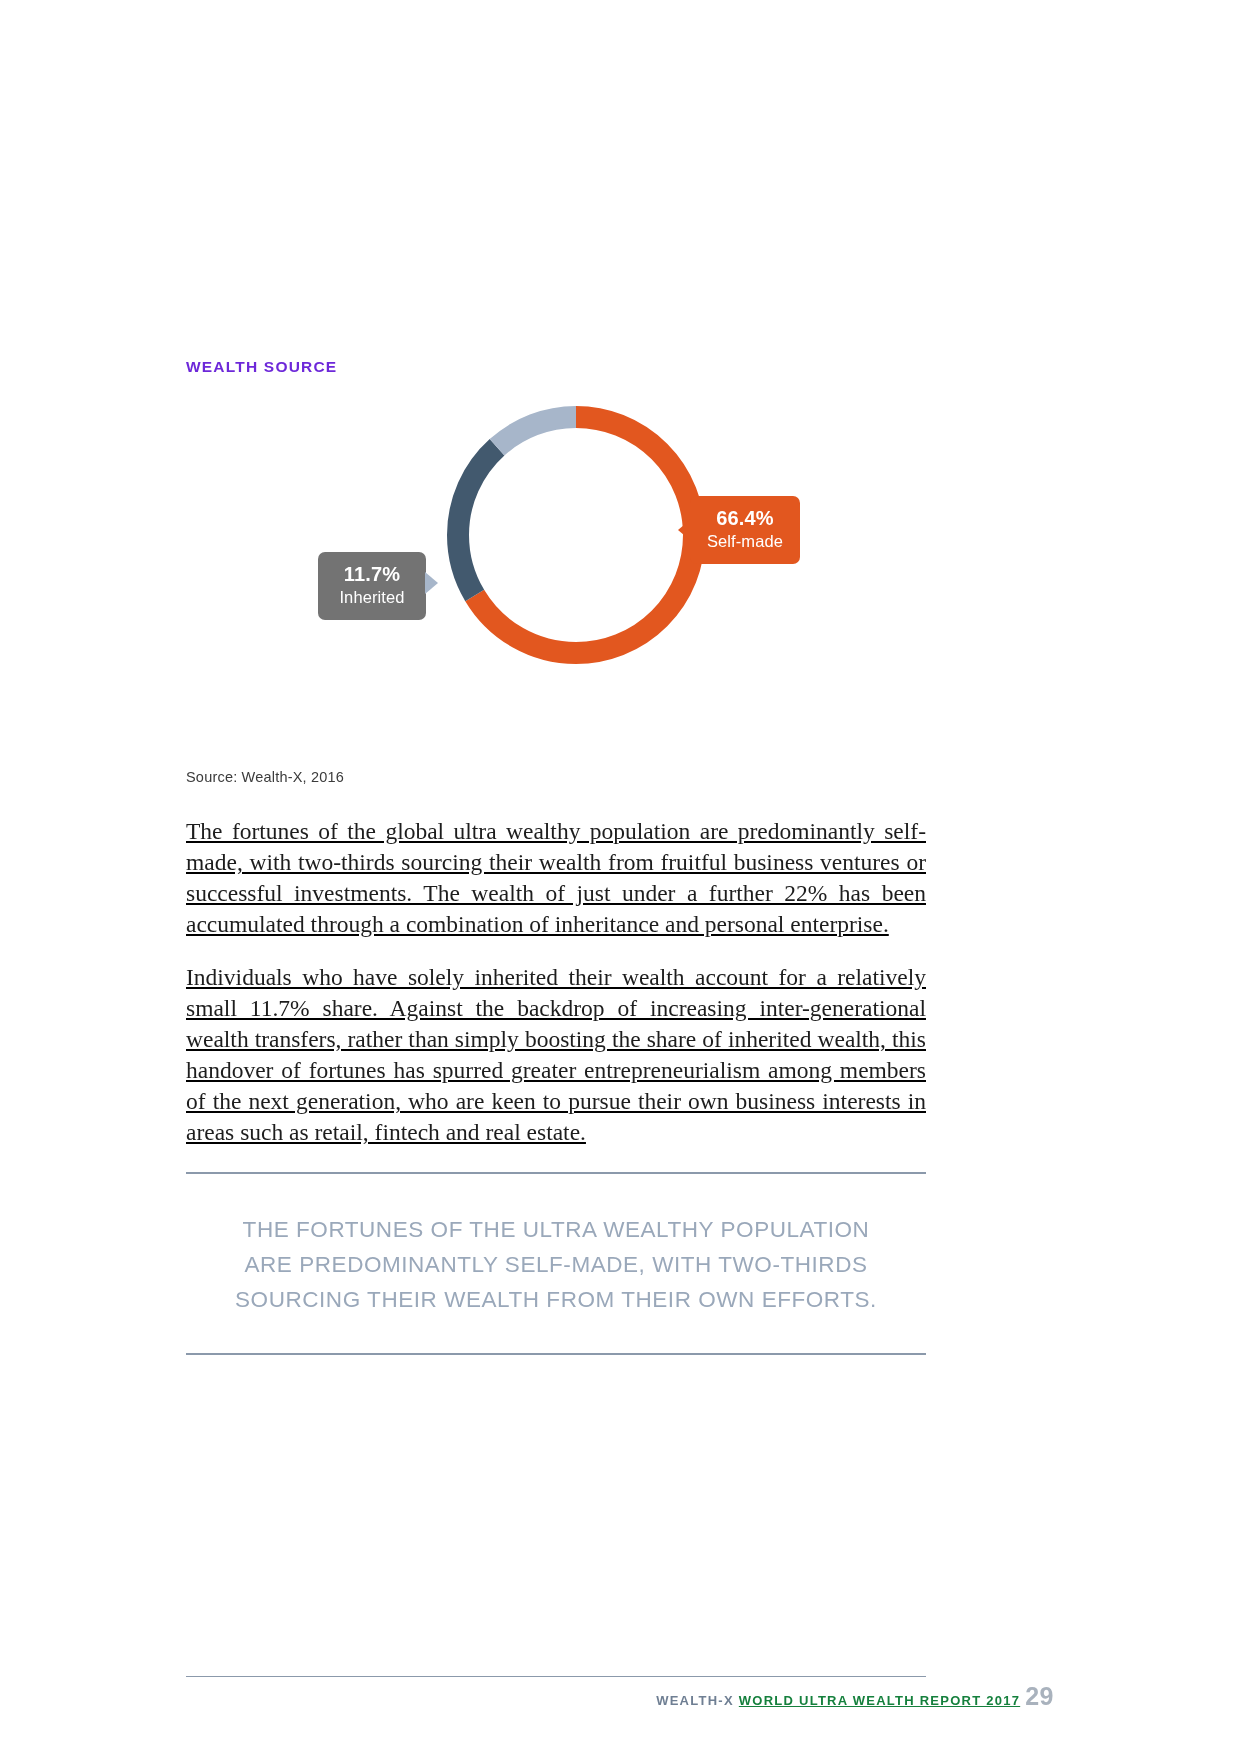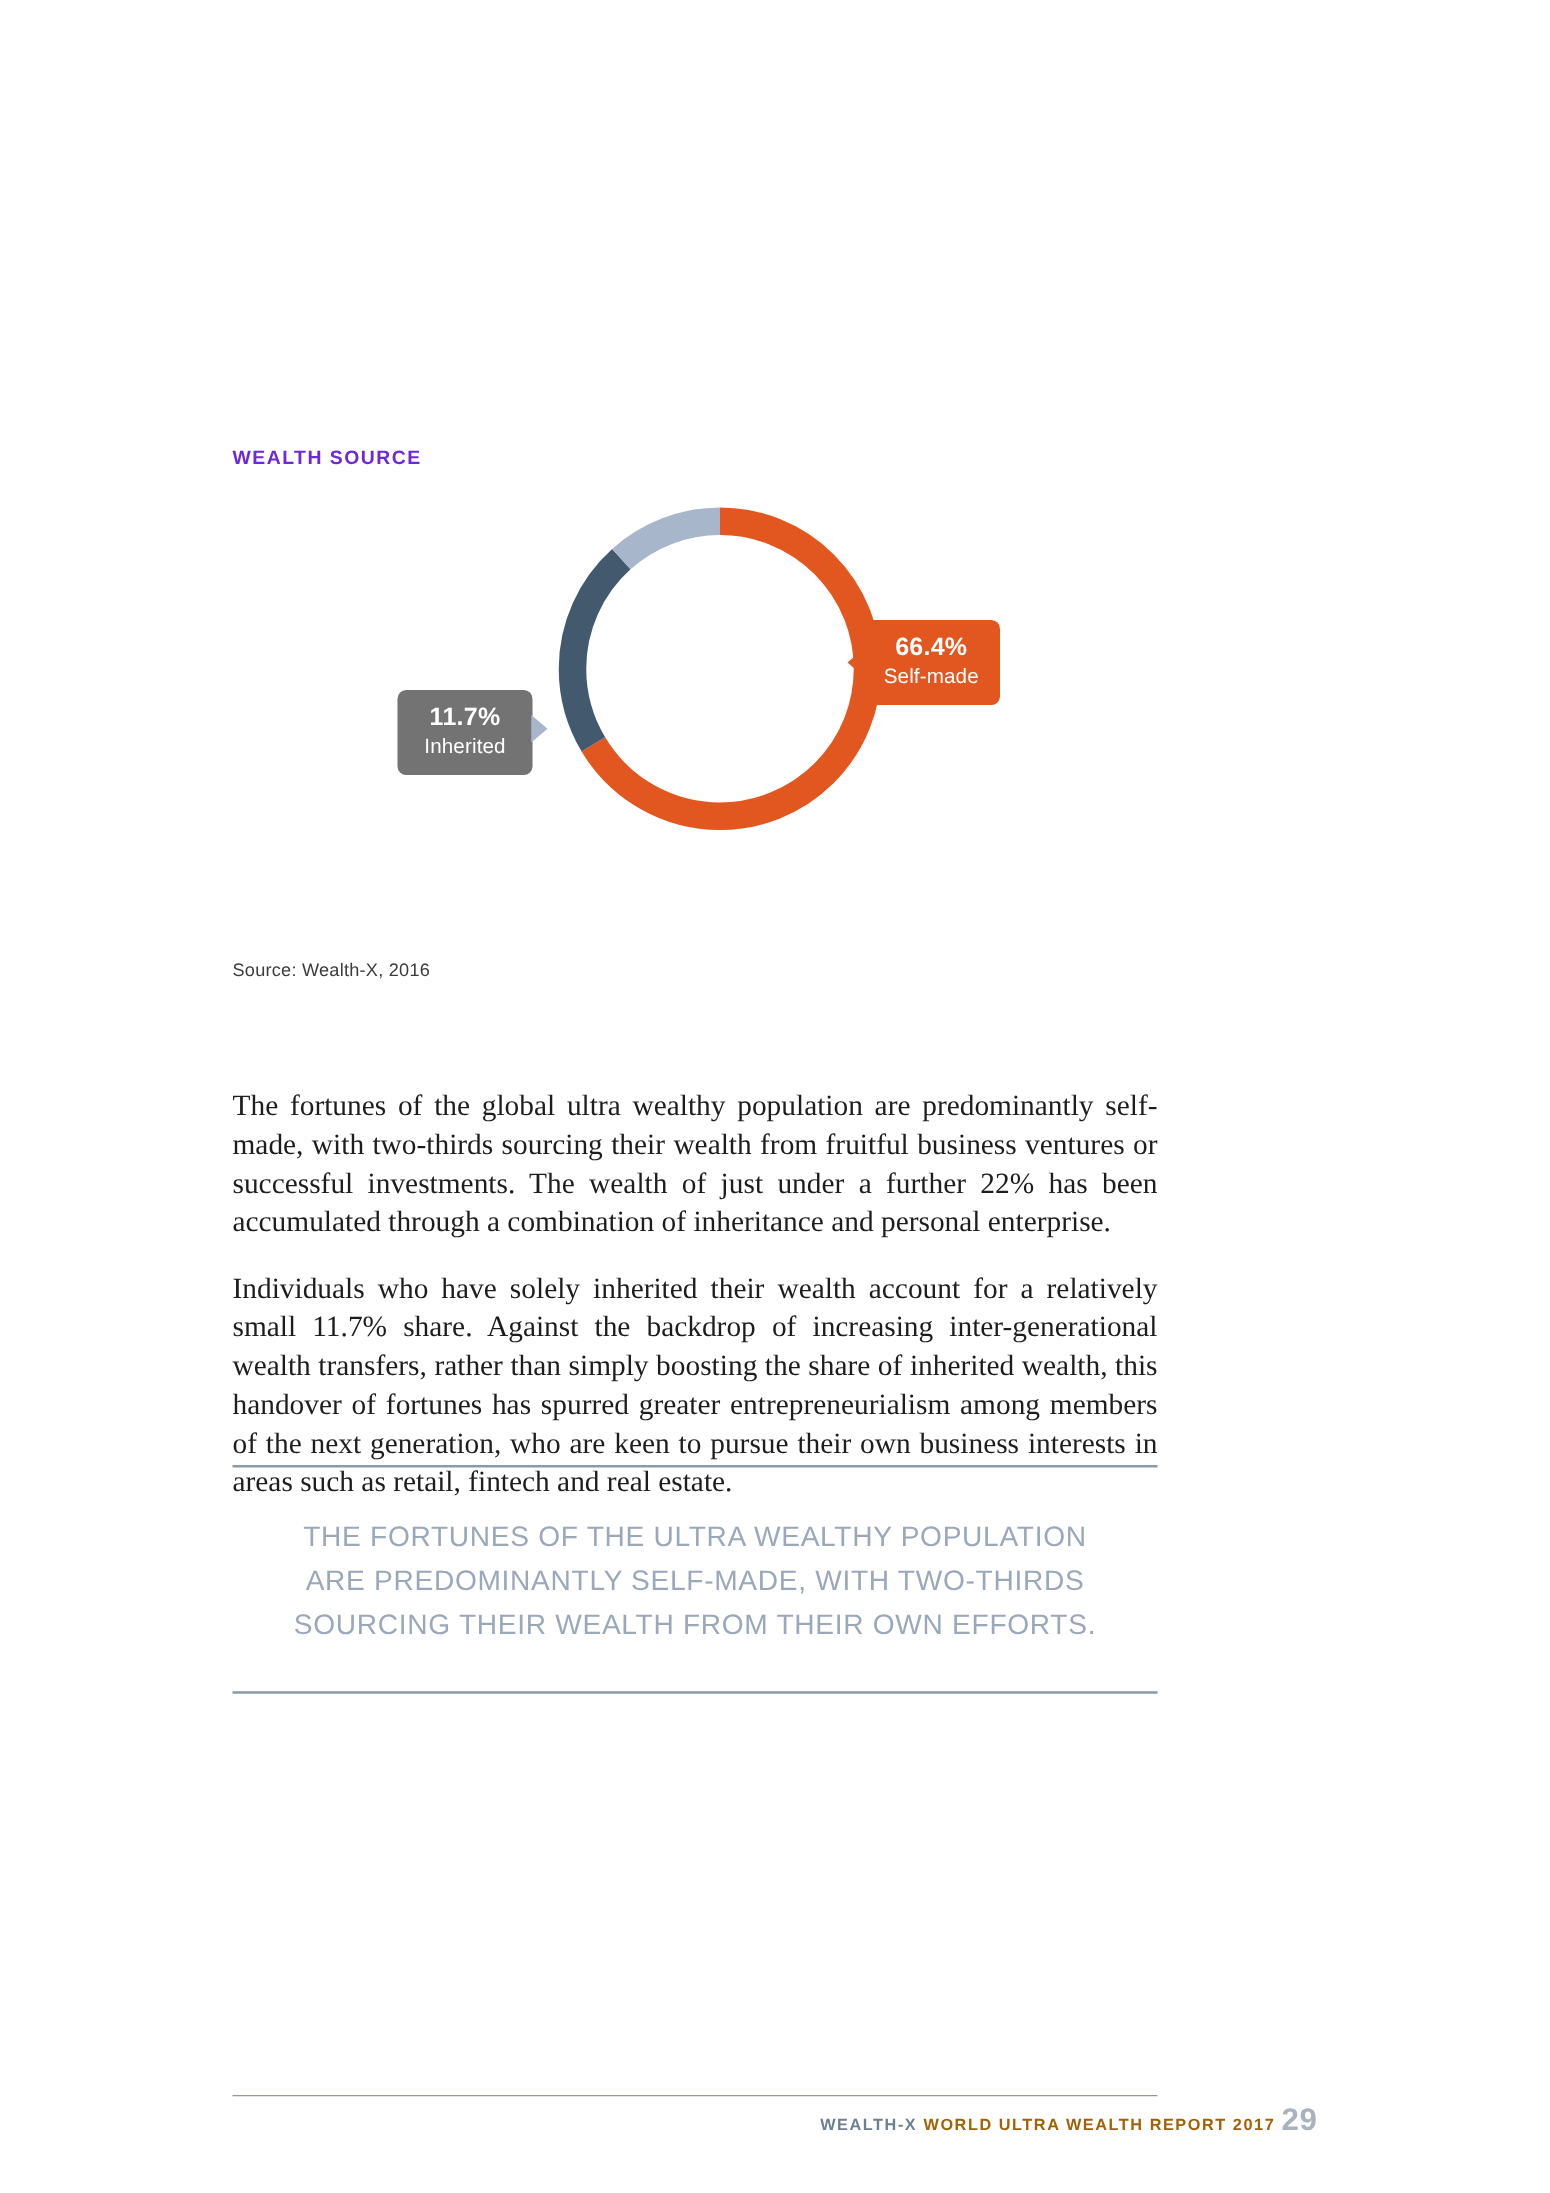--- a/index.html
+++ b/index.html
@@ -124,22 +124,23 @@
     font-family: "Liberation Sans", sans-serif;
     font-size: 14.5px;
     color: #3b3b3b;
     letter-spacing: 0.2px;
   }
 
   
   .body-copy {
     position: absolute;
     left: 186px;
-    top: 870px;
+    top: 816px;
     width: 740px;
+    text-decoration: underline;
   }
   .body-copy p {
     margin: 0 0 22px 0;
     font-family: "Liberation Serif", serif;
     font-size: 23.5px;
     line-height: 1.32;
     color: #1d1d1d;
     text-align: justify;
     text-justify: inter-word;
   }
@@ -191,22 +192,23 @@
     font-weight: 700;
     letter-spacing: 1.25px;
     color: #6f7f93;
     text-transform: uppercase;
   }
   .footer-title {
     font-family: "Liberation Sans", sans-serif;
     font-size: 13px;
     font-weight: 700;
     letter-spacing: 1.25px;
-    color: #a16207;
-    text-transform: uppercase;
+    color: #15803d;
+    text-transform: uppercase;
+    text-decoration: underline;
   }
   .footer-page {
     font-family: "Liberation Sans", sans-serif;
     font-size: 25px;
     font-weight: 700;
     color: #a9b2bd;
     letter-spacing: 0.5px;
   }
 </style>
 </head>

